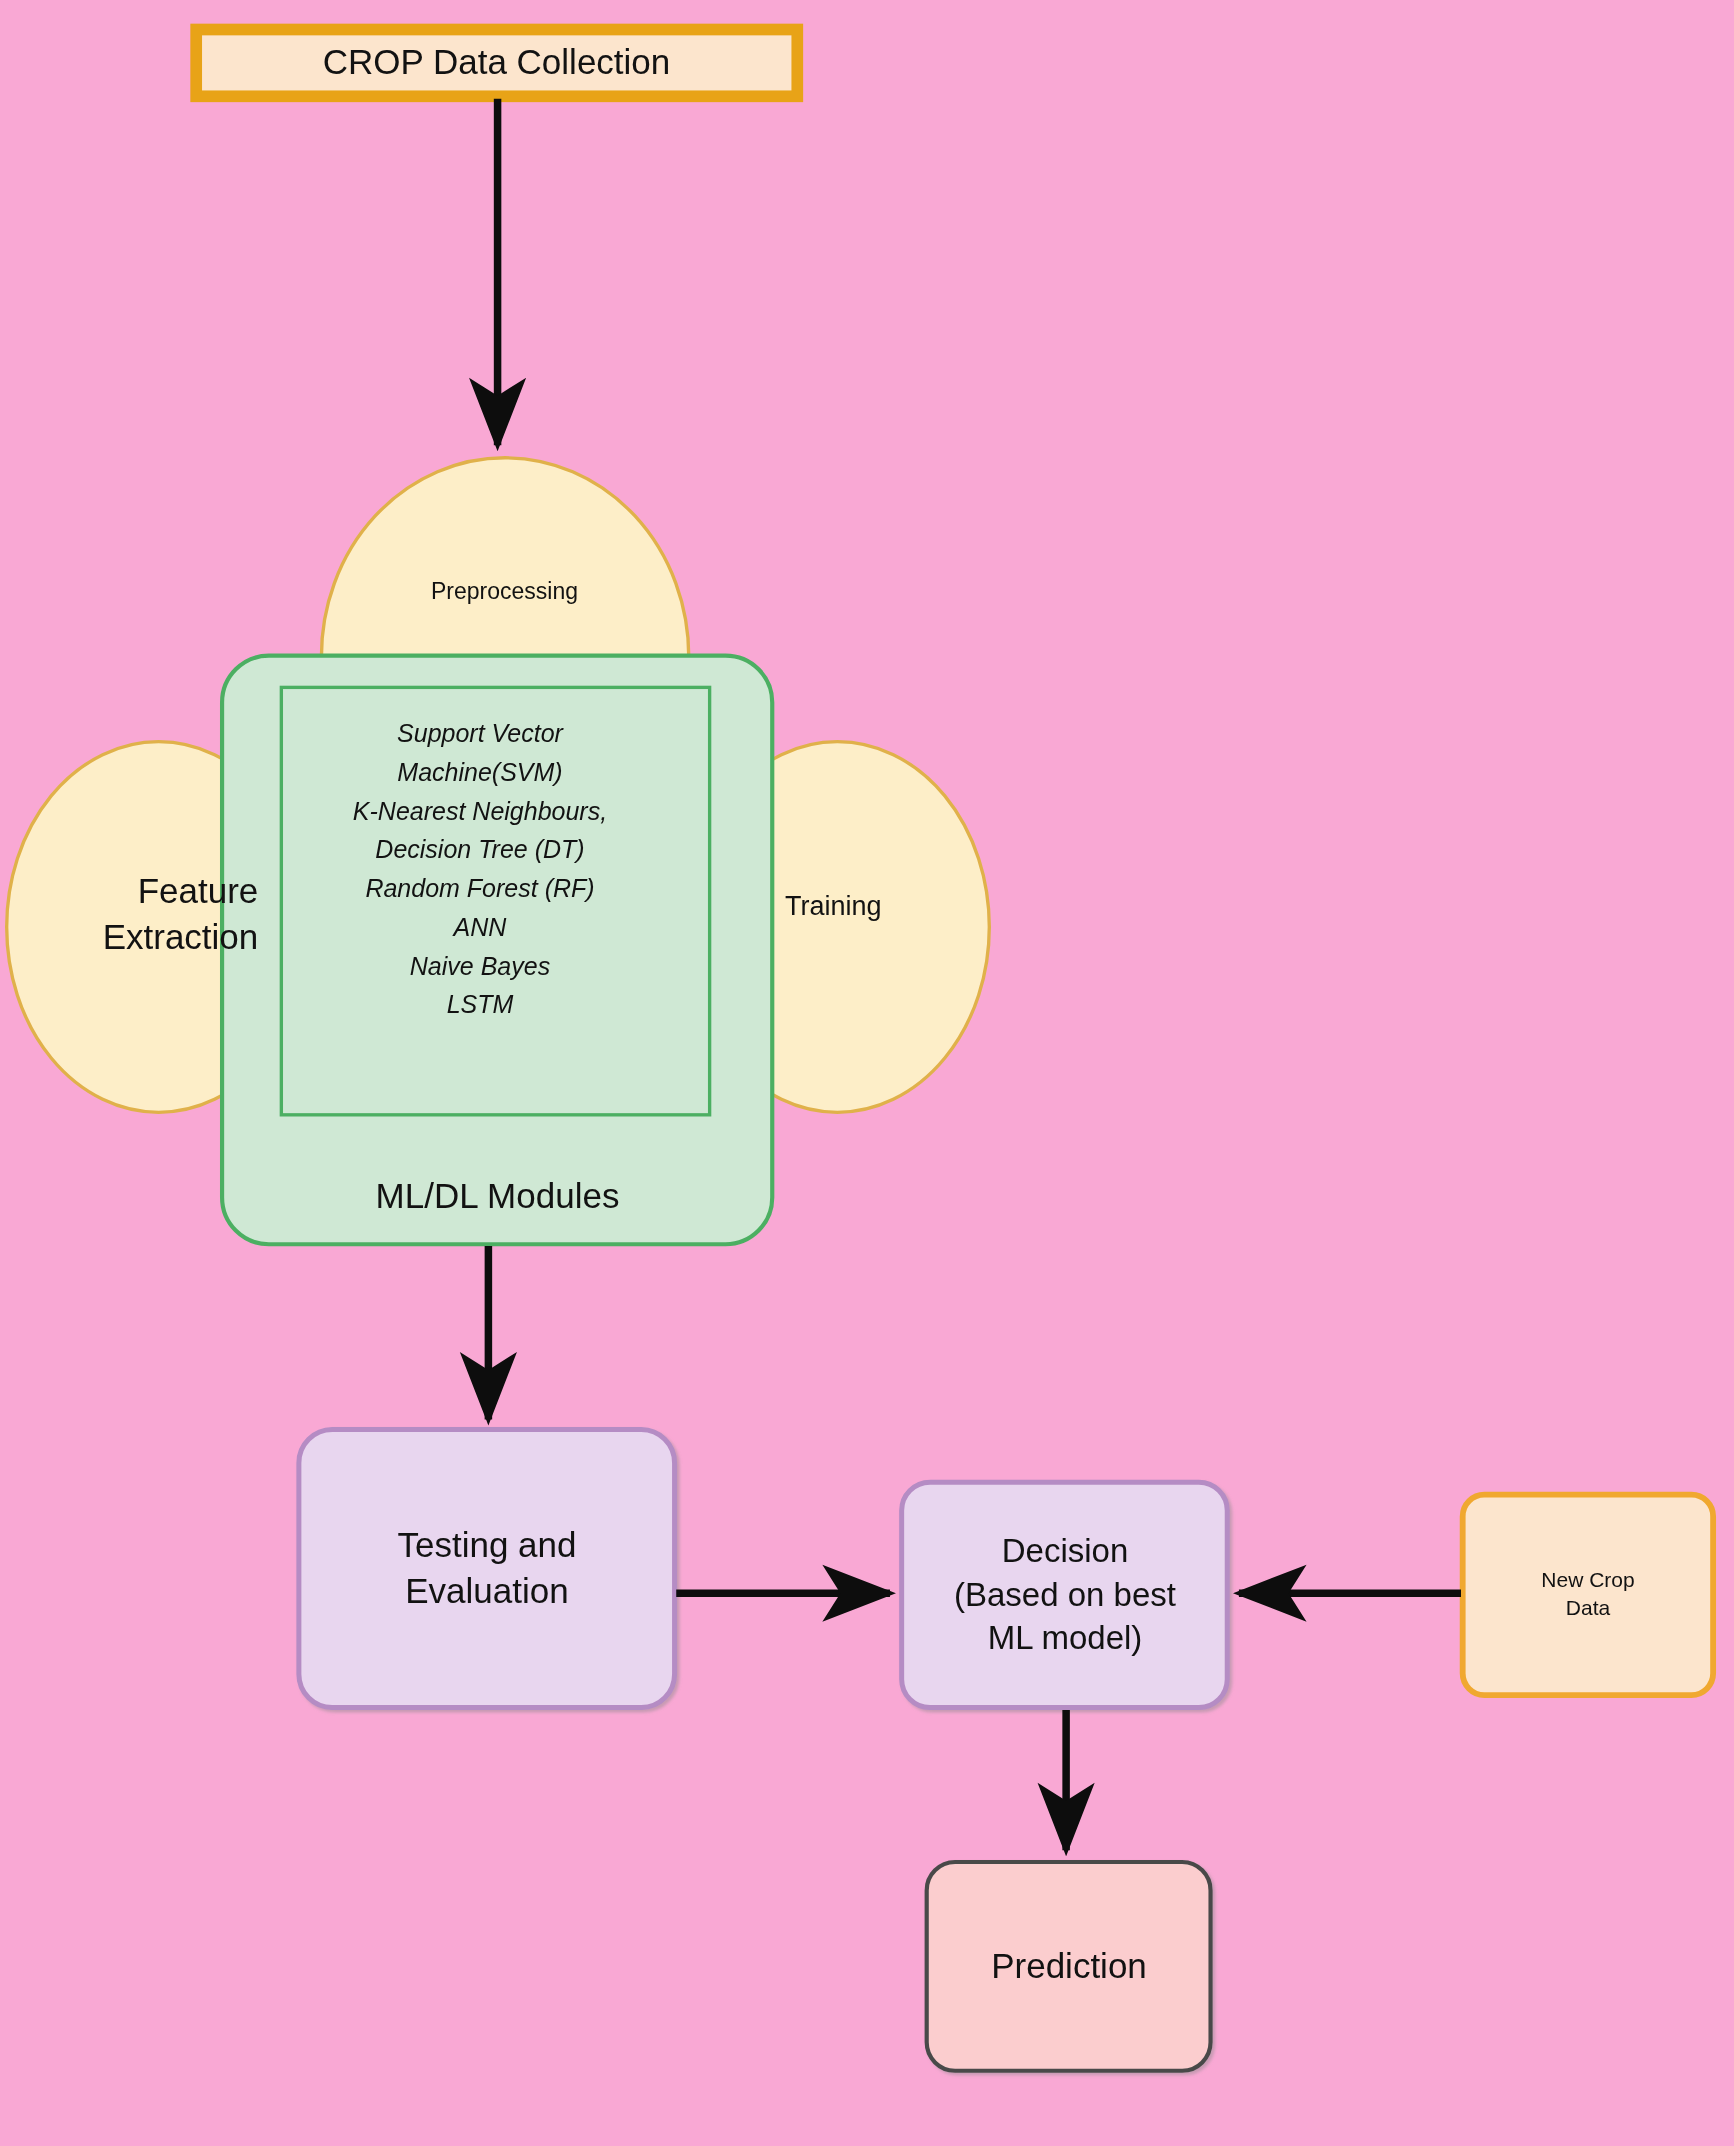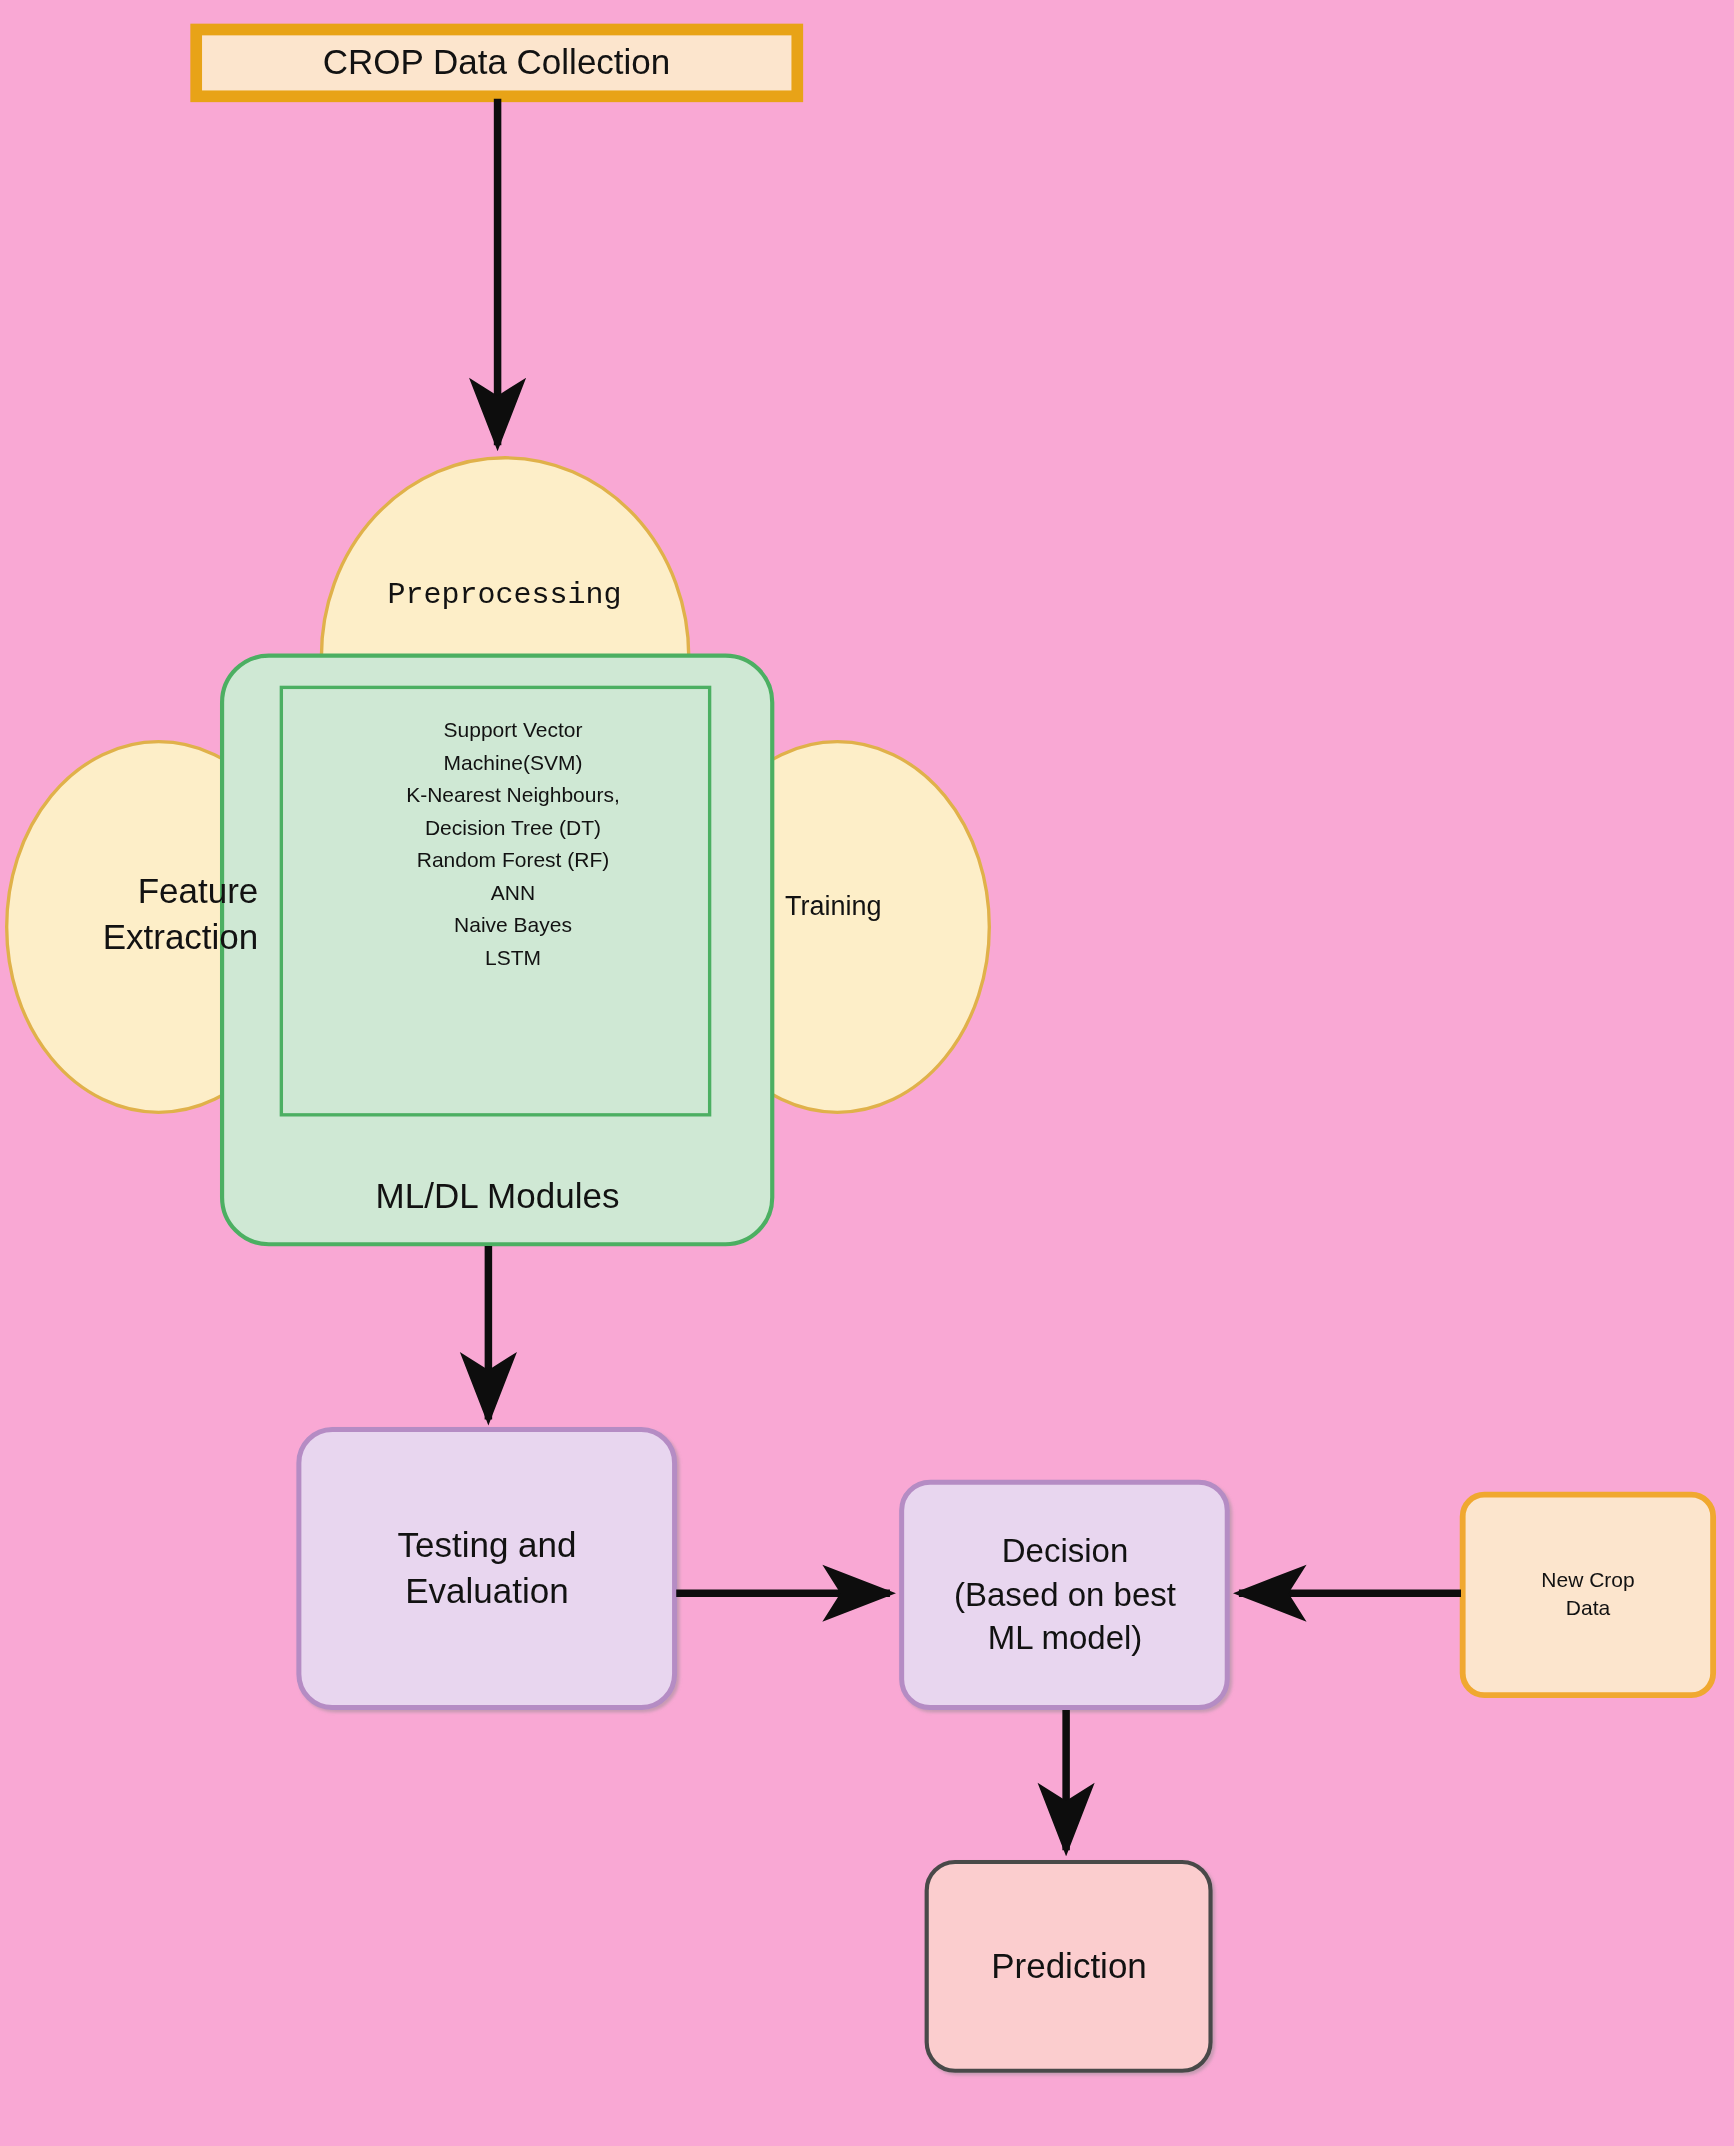--- a/index.html
+++ b/index.html
@@ -35,35 +35,35 @@
     white-space: pre-line;
     pointer-events: none;
   }
   .lbl-crop {
     left: 196px; top: 29px; width: 601px; height: 67px;
     display: flex; align-items: center; justify-content: center;
     font-size: 35px;
   }
   .lbl-preprocessing {
     left: 321px; top: 576px; width: 367px;
-    font-size: 30px;
-    font-family: Liberation Mono, monospace;
+    font-size: 23px;
   }
   .lbl-feature {
     left: 8.3px; top: 868px; width: 250px;
     font-size: 35px; text-align: right;
   }
   .lbl-training {
     left: 785px; top: 889px; width: 217px;
     font-size: 27px; text-align: left;
   }
   .lbl-algos {
-    left: 299px; top: 714px; width: 428px;
-    font-size: 21px;
+    left: 266px; top: 714px; width: 428px;
+    font-size: 25px;
     line-height: 1.55;
+    font-style: italic;
   }
   .lbl-mldl {
     left: 222px; top: 1173px; width: 551px;
     font-size: 35px;
   }
   .lbl-testing {
     left: 299px; top: 1429px; width: 376px; height: 278px;
     display: flex; align-items: center; justify-content: center;
     font-size: 35px;
   }

